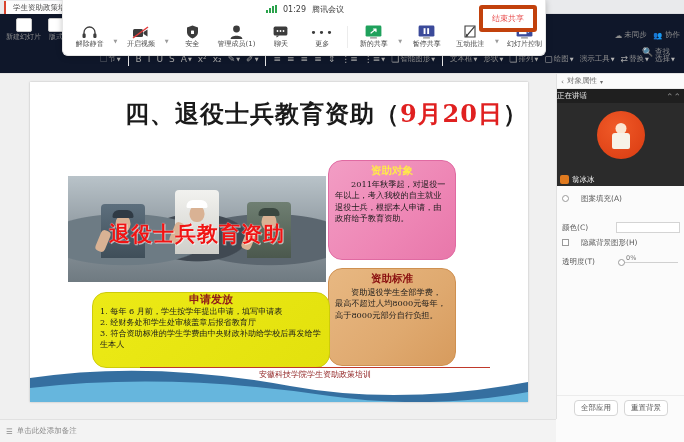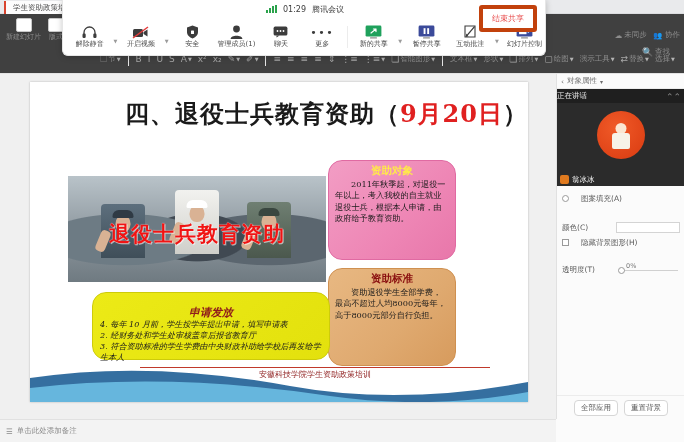--- a/index.html
+++ b/index.html
@@ -19,21 +19,21 @@
   }
   #doc-tab {
     position: absolute; left: 4px; top: 1px; height: 13px;
     padding: 1px 7px 0 7px; background: #fdfdfd;
     border-left: 2px solid #d9452f; font-size: 7.5px; color: #4a4a4a;
     line-height: 12px; white-space: nowrap;
   }
 
   #wps-ribbon {
     position: absolute; left: 0; top: 14px; width: 684px; height: 60px;
-    background: #404040; border-bottom: 1px solid #e3e3e3;
+    background: #0f172a; border-bottom: 1px solid #e3e3e3;
   }
 
   .rib-row1 { position: absolute; left: 0; top: 0; height: 32px; width: 684px; }
   .rib-row2 {
     position: absolute; left: 0; top: 32px; height: 26px; width: 684px;
     display: flex; align-items: center; gap: 2px; padding-left: 2px;
     color: #9a9a9a;
   }
   .rib-item {
     display: flex; align-items: center; gap: 1px;
@@ -137,24 +137,24 @@
   #box-pink .head-t { color: #ffe94a; }
 
   #box-orange {
     left: 298px; top: 186px; width: 128px; height: 98px;
     background: linear-gradient(135deg,#e8b882,#dfa96f 60%,#d79b5d);
     border: 1px solid #cf9050;
   }
   #box-orange .head-t { color: #8a1010; }
 
   #box-yellow {
-    left: 62px; top: 210px; width: 238px; height: 68px;
+    left: 62px; top: 210px; width: 238px; height: 76px;
     background: linear-gradient(135deg,#ecea16,#e3e10d);
-    border: 1px solid #cdcb0a; padding: 14px 7px;
-    font-size: 8.1px; line-height: 11px; font-style: italic;
+    border: 1px solid #cdcb0a; padding: 1px 7px;
+    font-size: 8.1px; line-height: 11px;
   }
   #box-yellow .head-t { color: #8f1b1b; font-size: 11px; margin-bottom: 1px; }
   #box-yellow .li { text-indent: 0; }
 
   #slide-footer {
     position: absolute; left: 160px; bottom: 22px; width: 250px;
     text-align: center; font-size: 8px; color: #8d1b1b;
     font-family: "DejaVu Serif","Liberation Serif", serif;
   }
   #footer-rule {
@@ -459,21 +459,21 @@
         <p>2011年秋季起，对退役一年以上，考入我校的自主就业退役士兵，根据本人申请，由政府给予教育资助。</p>
       </div>
 
       <div id="box-orange" class="callout">
         <span class="head-t">资助标准</span>
         <p>资助退役学生全部学费，最高不超过人均8000元每年，高于8000元部分自行负担。</p>
       </div>
 
       <div id="box-yellow" class="callout">
         <span class="head-t">申请发放</span>
-        <div class="li">4. 每年 10 月前，学生按学年提出申请，填写申请表</div>
+        <div class="li">1. 每年 6 月前，学生按学年提出申请，填写申请表</div>
         <div class="li">2. 经财务处和学生处审核盖章后报省教育厅</div>
         <div class="li">3. 符合资助标准的学生学费由中央财政补助给学校后再发给学生本人</div>
       </div>
 
       <div id="footer-rule"></div>
       <div id="slide-footer">安徽科技学院学生资助政策培训</div>
 
       <div id="slide-deco-bottom">
         <svg width="498" height="46" viewBox="0 0 498 46">
           <path d="M0,46 L0,22 Q120,4 260,30 Q370,50 498,26 L498,46 Z" fill="#1f5f96" opacity="0.9"></path>
@@ -513,21 +513,21 @@
         <span>图案填充(A)</span>
       </div>
       <div class="pane-row" style="margin-top:14px;">
         <span class="pane-label">颜色(C)</span>
         <span class="color-swatch"></span>
       </div>
       <div class="pane-row">
         <span class="check-o"></span>
         <span>隐藏背景图形(H)</span>
       </div>
-      <div class="pane-row" style="margin-top:12px;">
+      <div class="pane-row" style="margin-top:4px;">
         <span class="pane-label">透明度(T)</span>
         <span class="slider-wrap">
           <span class="slider-track"></span>
           <span class="slider-knob"></span>
           <span class="slider-val">0%</span>
         </span>
       </div>
     </div>
 
     <div id="pane-footer">

